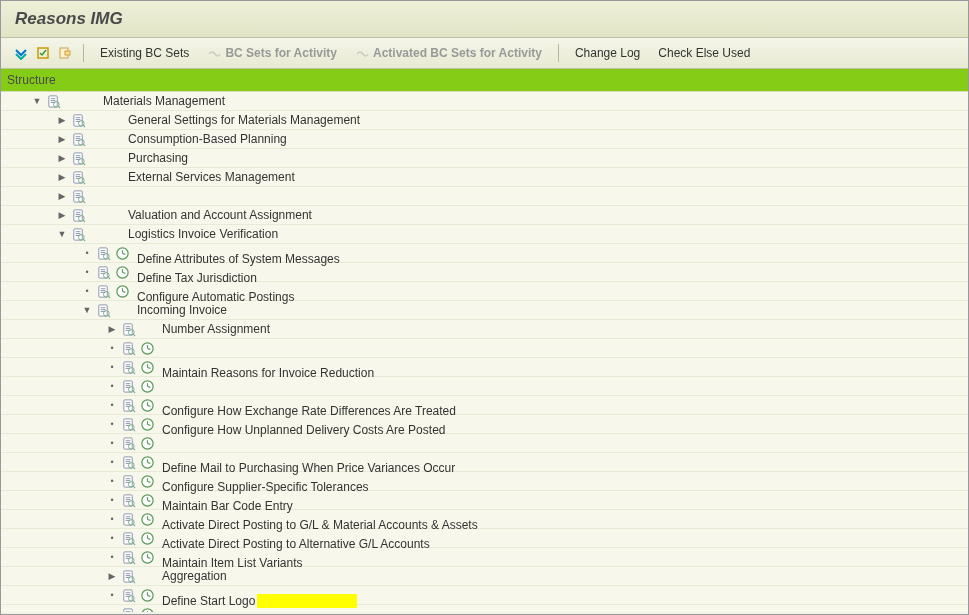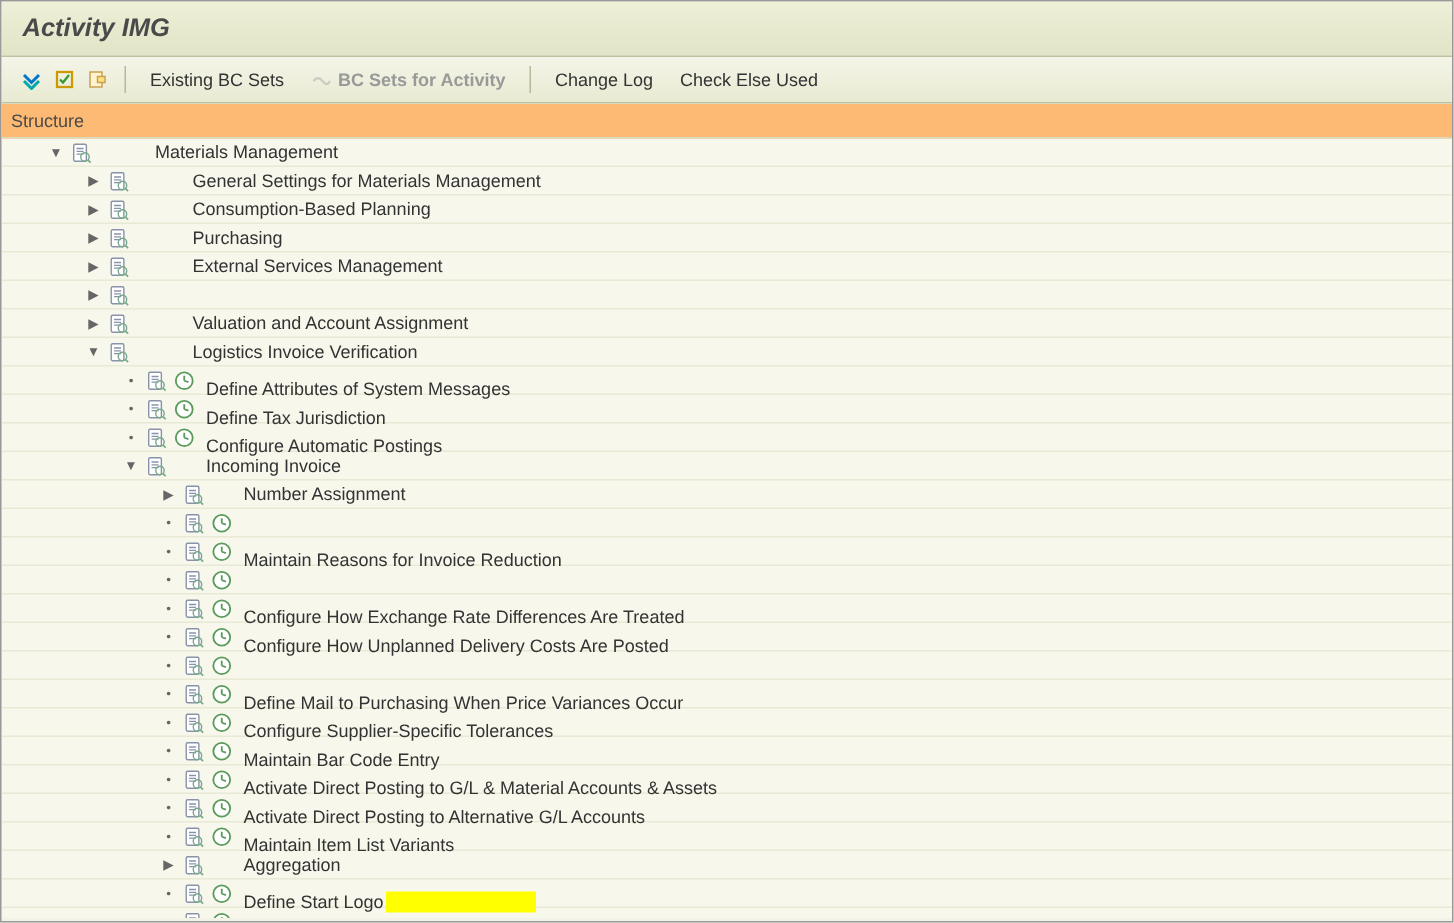--- a/index.html
+++ b/index.html
@@ -58,21 +58,21 @@
   .tb-text.disabled .tb-ic { opacity: 0.5; }
   .tb-ic { display:inline-block; vertical-align:middle; margin-right:4px;}
   .content {
     background: #f7f7ec;
     height: calc(100% - 70px);
     overflow: auto;
   }
   .structure-label {
     padding: 4px 6px;
     color: #4a4a4a;
-    background: #fdba74;
+    background: #84cc16;
     border-bottom: 1px solid #d9dabb;
   }
   .tree { padding-bottom: 6px; }
   .node {
     display: flex;
     align-items: center;
     height: 19px;
     white-space: nowrap;
     padding-right: 8px;
     border-bottom: 1px solid #e9ead6;
@@ -102,21 +102,21 @@
   }
   .label { padding-left: 4px; cursor: default; }
   .label.link { cursor: pointer; margin-top: 11px; }
   .hl { background: #ffff00; }
   svg { display: block; }
 </style>
 </head>
 <body>
 
 <div class="title-bar">
-  <h1>Activity IMG</h1>
+  <h1>Reasons IMG</h1>
 </div>
 
 <div class="toolbar">
   <div class="tb-icon">
     <svg width="14" height="14" viewBox="0 0 14 14">
         <path d="M2 4 L7 9 L12 4" fill="none" stroke="#0077cc" stroke-width="2"></path>
         <path d="M2 8 L7 13 L12 8" fill="none" stroke="#0aa" stroke-width="2"></path>
       </svg>
   </div>
   <div class="tb-icon">
@@ -131,20 +131,25 @@
         <rect x="7" y="5" width="5" height="4" fill="#ffe080" stroke="#c9a050"></rect>
       </svg>
   </div>
   <div class="tb-sep"></div>
   <div class="tb-text">Existing BC Sets</div>
   <div class="tb-text disabled">
     <span class="tb-ic"><svg width="14" height="12" viewBox="0 0 14 12">
           <path d="M2 6 Q5 2 8 6 Q11 10 13 6" fill="none" stroke="#aaa" stroke-width="1.5"></path>
         </svg></span><span>BC Sets for Activity</span>
   </div>
+  <div class="tb-text disabled">
+    <span class="tb-ic"><svg width="14" height="12" viewBox="0 0 14 12">
+          <path d="M2 6 Q5 2 8 6 Q11 10 13 6" fill="none" stroke="#aaa" stroke-width="1.5"></path>
+        </svg></span><span>Activated BC Sets for Activity</span>
+  </div>
   <div class="tb-sep"></div>
   <div class="tb-text">Change Log</div>
   <div class="tb-text">Check Else Used</div>
 </div>
 
 <div class="content">
   <div class="structure-label">Structure</div>
   <div class="tree" id="tree">
       <div class="node">
         <div class="indent" style="width: 30px;"></div>

